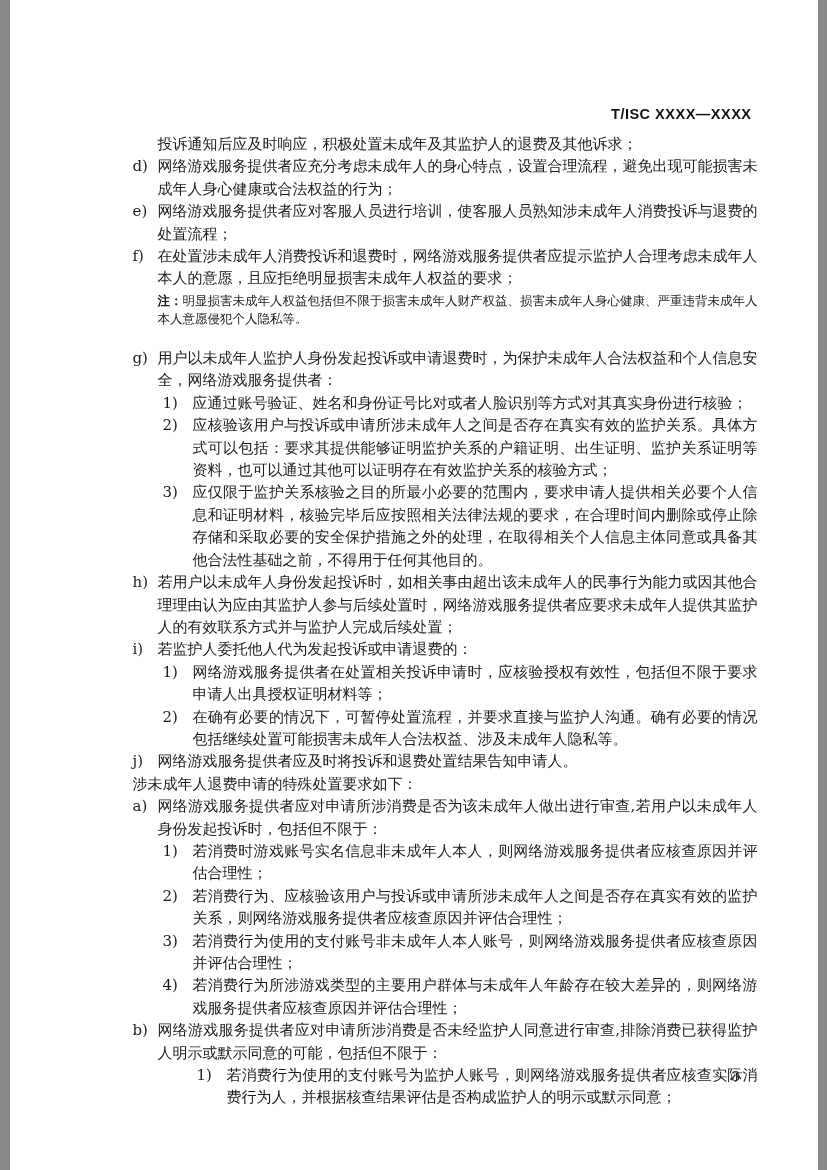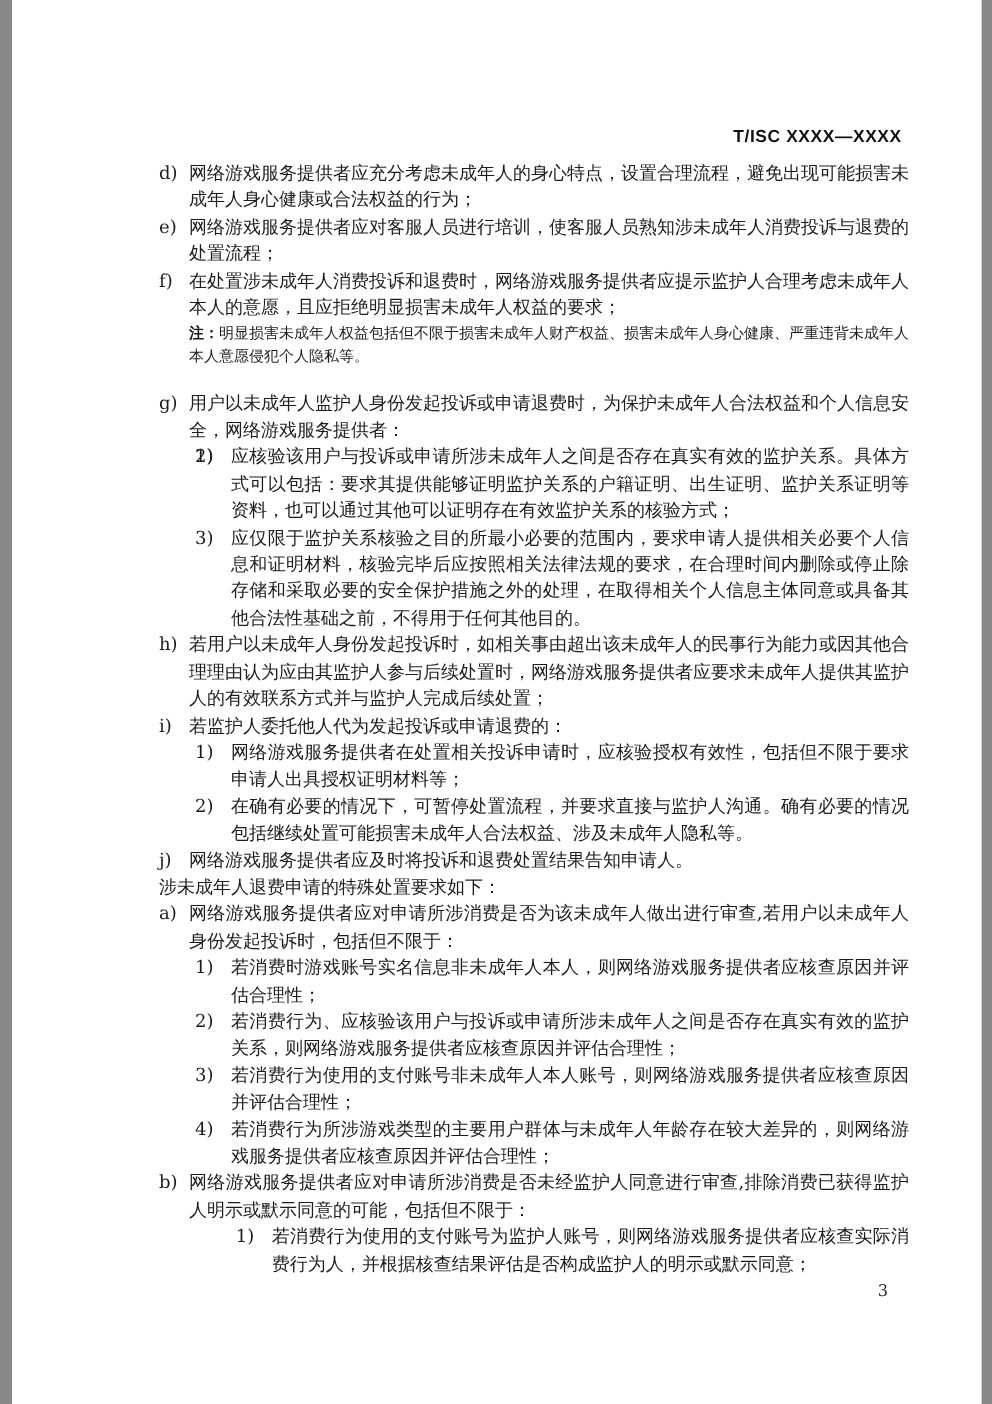--- a/index.html
+++ b/index.html
@@ -72,26 +72,27 @@
     color: #222;
   }
 </style>
 </head>
 <body>
 
 <div class="page">
   <div class="header-code">T/ISC XXXX—XXXX</div>
 
   <div class="doc-body">
+      <div class="block cont"><span class="txt">投诉通知后应及时响应，积极处置未成年及其监护人的退费及其他诉求；</span></div>
       <div class="block li1"><span class="lbl">d)</span><span class="txt">网络游戏服务提供者应充分考虑未成年人的身心特点，设置合理流程，避免出现可能损害未成年人身心健康或合法权益的行为；</span></div>
       <div class="block li1"><span class="lbl">e)</span><span class="txt">网络游戏服务提供者应对客服人员进行培训，使客服人员熟知涉未成年人消费投诉与退费的处置流程；</span></div>
       <div class="block li1"><span class="lbl">f)</span><span class="txt">在处置涉未成年人消费投诉和退费时，网络游戏服务提供者应提示监护人合理考虑未成年人本人的意愿，且应拒绝明显损害未成年人权益的要求；</span></div>
       <div class="block note"><span class="note-lbl">注：</span><span class="txt">明显损害未成年人权益包括但不限于损害未成年人财产权益、损害未成年人身心健康、严重违背未成年人本人意愿侵犯个人隐私等。</span></div>
       <div class="block li1"><span class="lbl">g)</span><span class="txt">用户以未成年人监护人身份发起投诉或申请退费时，为保护未成年人合法权益和个人信息安全，网络游戏服务提供者：</span></div>
-      <div class="block li2"><span class="lbl">1)</span></div>
+      <div class="block li2"><span class="lbl">1)</span><span class="txt">应通过账号验证、姓名和身份证号比对或者人脸识别等方式对其真实身份进行核验；</span></div>
       <div class="block li2"><span class="lbl">2)</span><span class="txt">应核验该用户与投诉或申请所涉未成年人之间是否存在真实有效的监护关系。具体方式可以包括：要求其提供能够证明监护关系的户籍证明、出生证明、监护关系证明等资料，也可以通过其他可以证明存在有效监护关系的核验方式；</span></div>
       <div class="block li2"><span class="lbl">3)</span><span class="txt">应仅限于监护关系核验之目的所最小必要的范围内，要求申请人提供相关必要个人信息和证明材料，核验完毕后应按照相关法律法规的要求，在合理时间内删除或停止除存储和采取必要的安全保护措施之外的处理，在取得相关个人信息主体同意或具备其他合法性基础之前，不得用于任何其他目的。</span></div>
       <div class="block li1"><span class="lbl">h)</span><span class="txt">若用户以未成年人身份发起投诉时，如相关事由超出该未成年人的民事行为能力或因其他合理理由认为应由其监护人参与后续处置时，网络游戏服务提供者应要求未成年人提供其监护人的有效联系方式并与监护人完成后续处置；</span></div>
       <div class="block li1"><span class="lbl">i)</span><span class="txt">若监护人委托他人代为发起投诉或申请退费的：</span></div>
       <div class="block li2"><span class="lbl">1)</span><span class="txt">网络游戏服务提供者在处置相关投诉申请时，应核验授权有效性，包括但不限于要求申请人出具授权证明材料等；</span></div>
       <div class="block li2"><span class="lbl">2)</span><span class="txt">在确有必要的情况下，可暂停处置流程，并要求直接与监护人沟通。确有必要的情况包括继续处置可能损害未成年人合法权益、涉及未成年人隐私等。</span></div>
       <div class="block li1"><span class="lbl">j)</span><span class="txt">网络游戏服务提供者应及时将投诉和退费处置结果告知申请人。</span></div>
       <div class="block para"><span class="txt">涉未成年人退费申请的特殊处置要求如下：</span></div>
       <div class="block li1"><span class="lbl">a)</span><span class="txt">网络游戏服务提供者应对申请所涉消费是否为该未成年人做出进行审查,若用户以未成年人身份发起投诉时，包括但不限于：</span></div>
       <div class="block li2"><span class="lbl">1)</span><span class="txt">若消费时游戏账号实名信息非未成年人本人，则网络游戏服务提供者应核查原因并评估合理性；</span></div>

